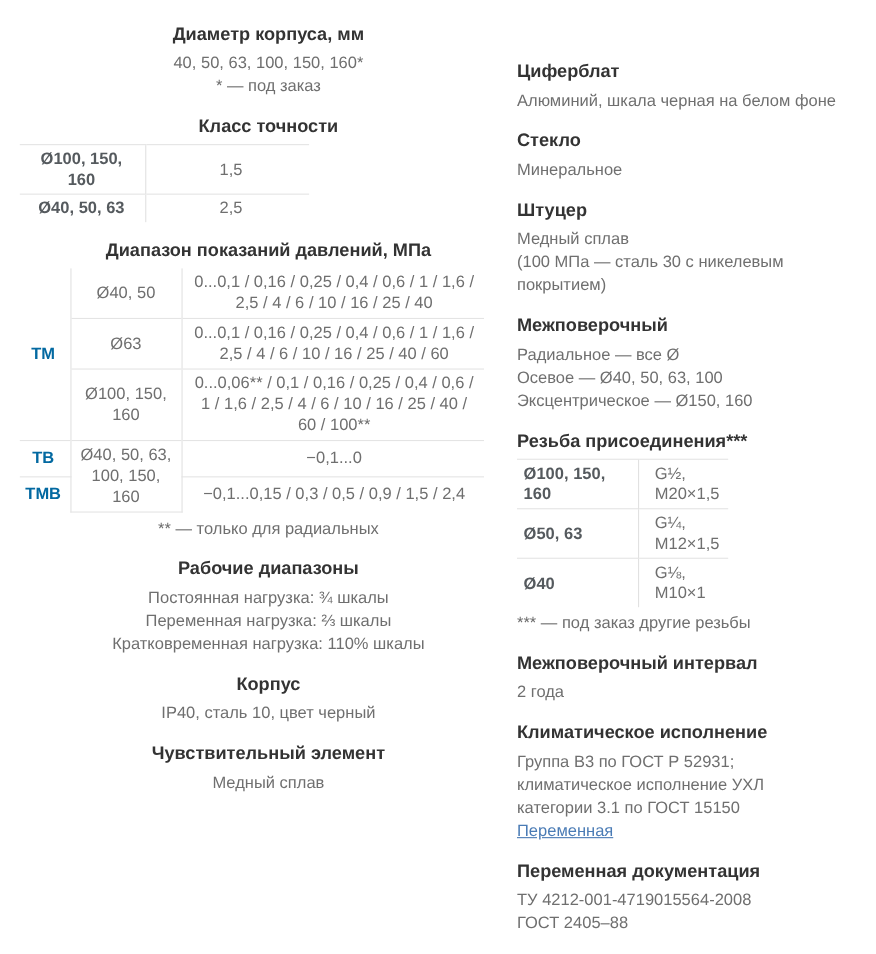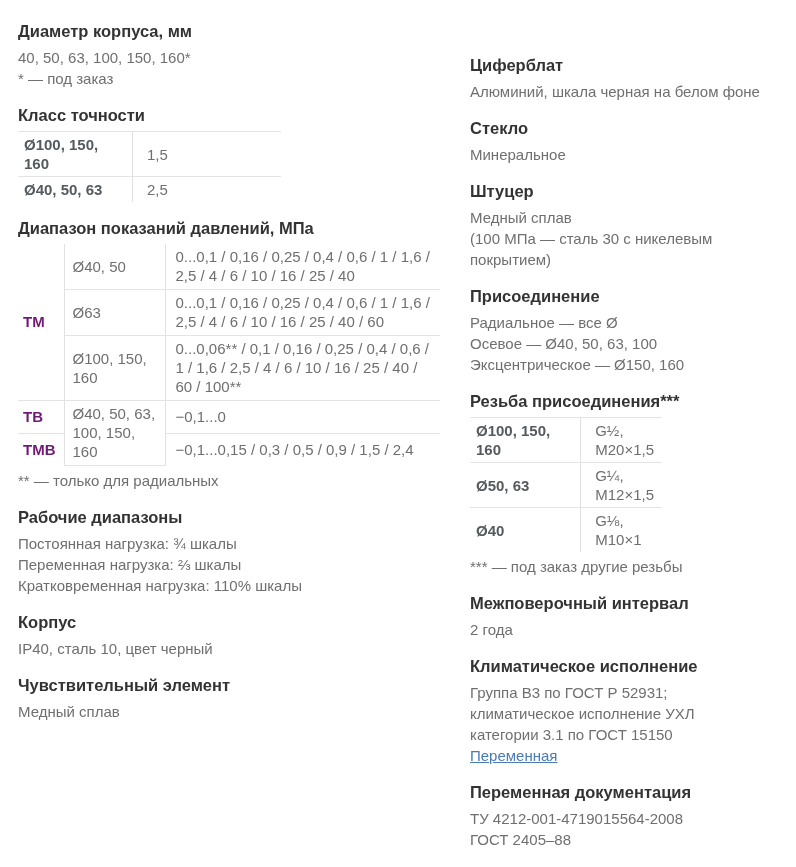--- a/index.html
+++ b/index.html
@@ -5,21 +5,21 @@
   html, body { margin: 0; padding: 0; background: #ffffff; }
   .page {
     width: 796px; height: 867px; box-sizing: border-box;
     background: #ffffff;
     font-family: "Liberation Sans", "DejaVu Sans", sans-serif;
     display: flex;
     padding: 20px 24px 10px 18px;
     overflow: hidden;
     color: #6f6f6f;
   }
-  .col-left  { width: 452px; flex: none; }
+  .col-left  { width: 452px; flex: none; text-align: center; }
   .col-right { flex: 1; min-width: 0; margin-top: 34px; }
 
   .sec { margin-bottom: 15px; }
   .sec-title {
     margin: 0 0 5px 0;
     font-size: 16.5px; line-height: 22px;
     font-weight: 700; color: #333333;
   }
   .line {
     margin: 0;
@@ -42,21 +42,21 @@
   .accuracy-table { width: 263px; }
   .accuracy-table .lbl { width: 100px; }
   .thread-table { width: 192px; }
   .thread-table .lbl { width: 98px; }
 
   
   .pressure-table { width: 422px; }
   .pressure-table td { border-top: 1px solid #e4e4e4; padding: 3px 8px 4px 8px; }
   .pressure-table tr:first-child td { border-top: none; }
   .pressure-table .grp {
-    width: 28px; font-weight: 700; color: #701a75; padding-left: 5px;
+    width: 28px; font-weight: 700; color: #0369a1; padding-left: 5px;
   }
   .pressure-table .dia {
     width: 84px;
     border-left: 1px solid #e1e1e1; border-right: 1px solid #e1e1e1;
   }
   .pressure-table .dia.merged { border-bottom: 1px solid #e4e4e4; }
   .pressure-table .val { padding-left: 10px; }
 
   a.more-link {
     font-size: 15px; line-height: 21px;
@@ -157,21 +157,21 @@
       <p class="line">Минеральное</p>
     </div>
 
     <div class="sec">
       <h3 class="sec-title">Штуцер</h3>
       <p class="line">Медный сплав</p>
       <p class="line">(100 МПа — сталь 30 с никелевым покрытием)</p>
     </div>
 
     <div class="sec">
-      <h3 class="sec-title">Присоединение</h3>
+      <h3 class="sec-title">Межповерочный</h3>
       <p class="line">Радиальное — все Ø</p>
       <p class="line">Осевое — Ø40, 50, 63, 100</p>
       <p class="line">Эксцентрическое — Ø150, 160</p>
     </div>
 
     <div class="sec">
       <h3 class="sec-title">Резьба присоединения***</h3>
       <table class="spec-table thread-table">
         <tbody>
             <tr>

